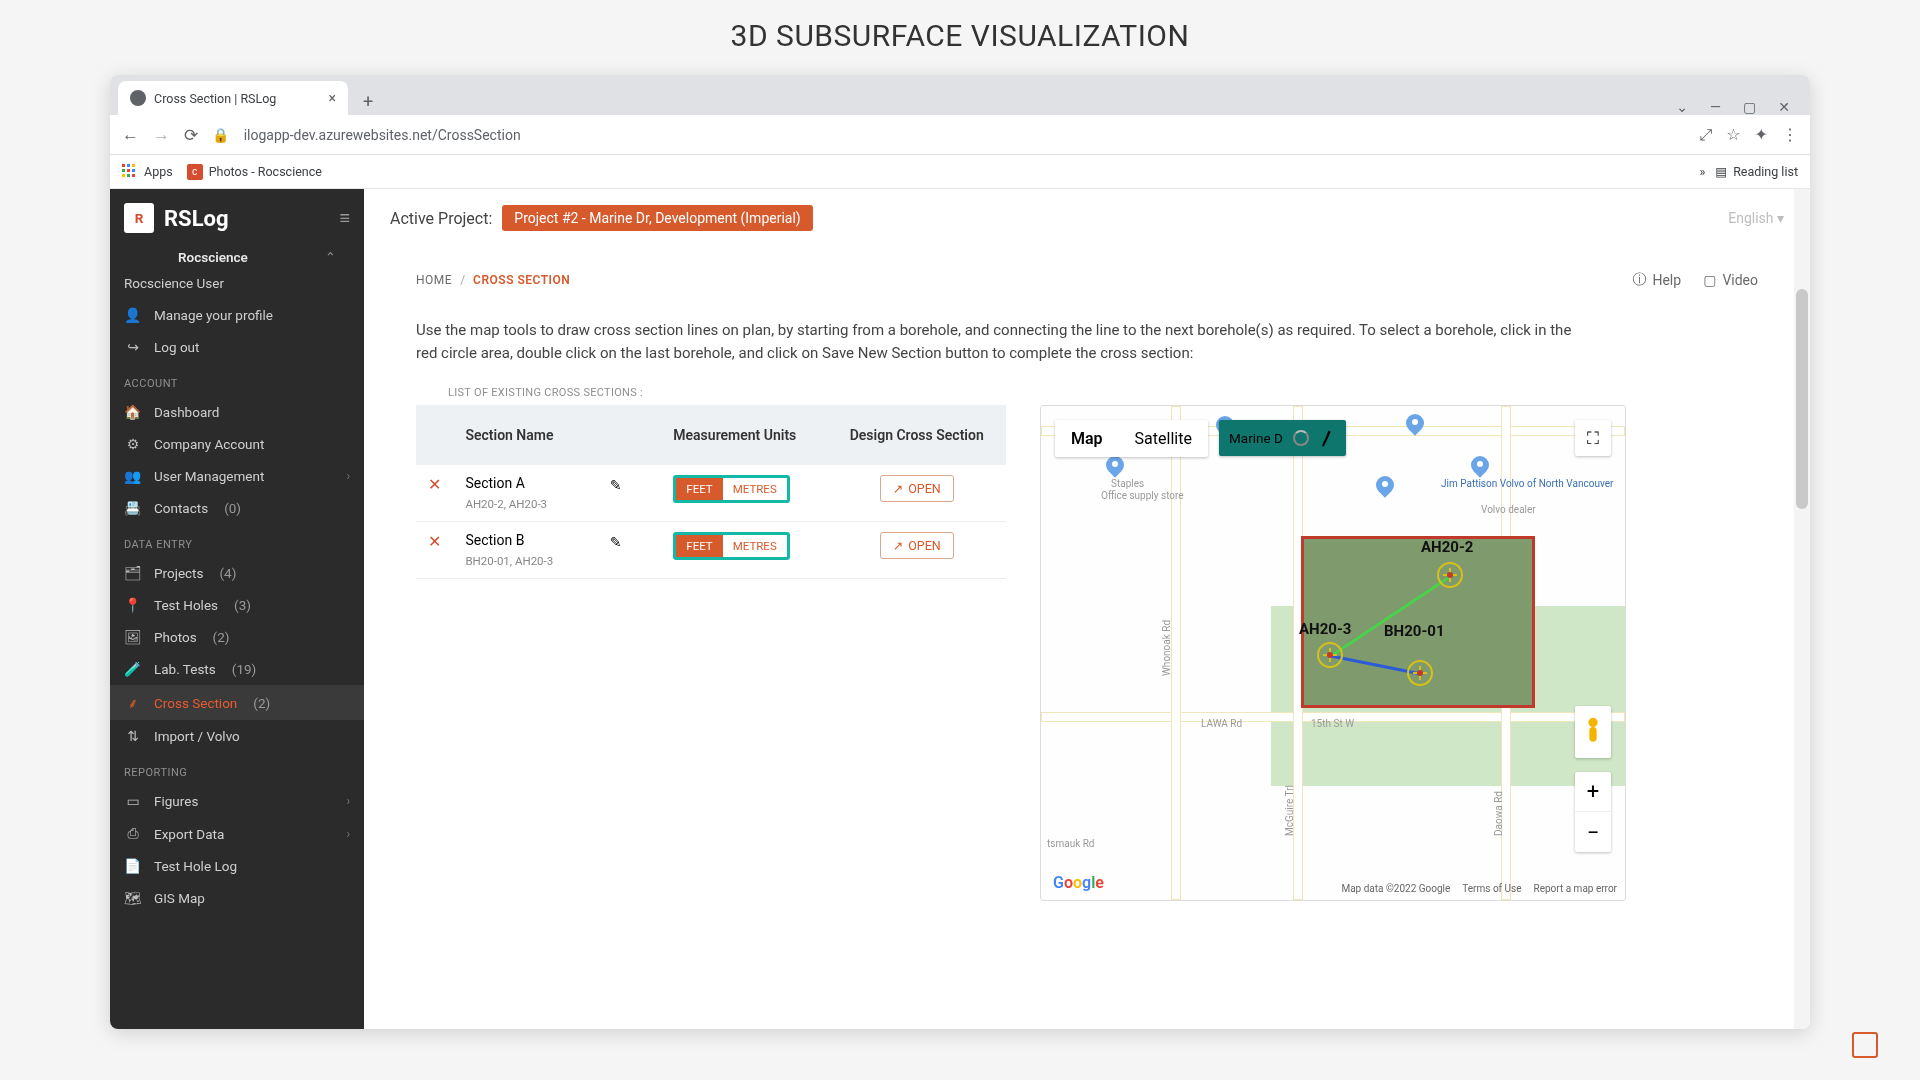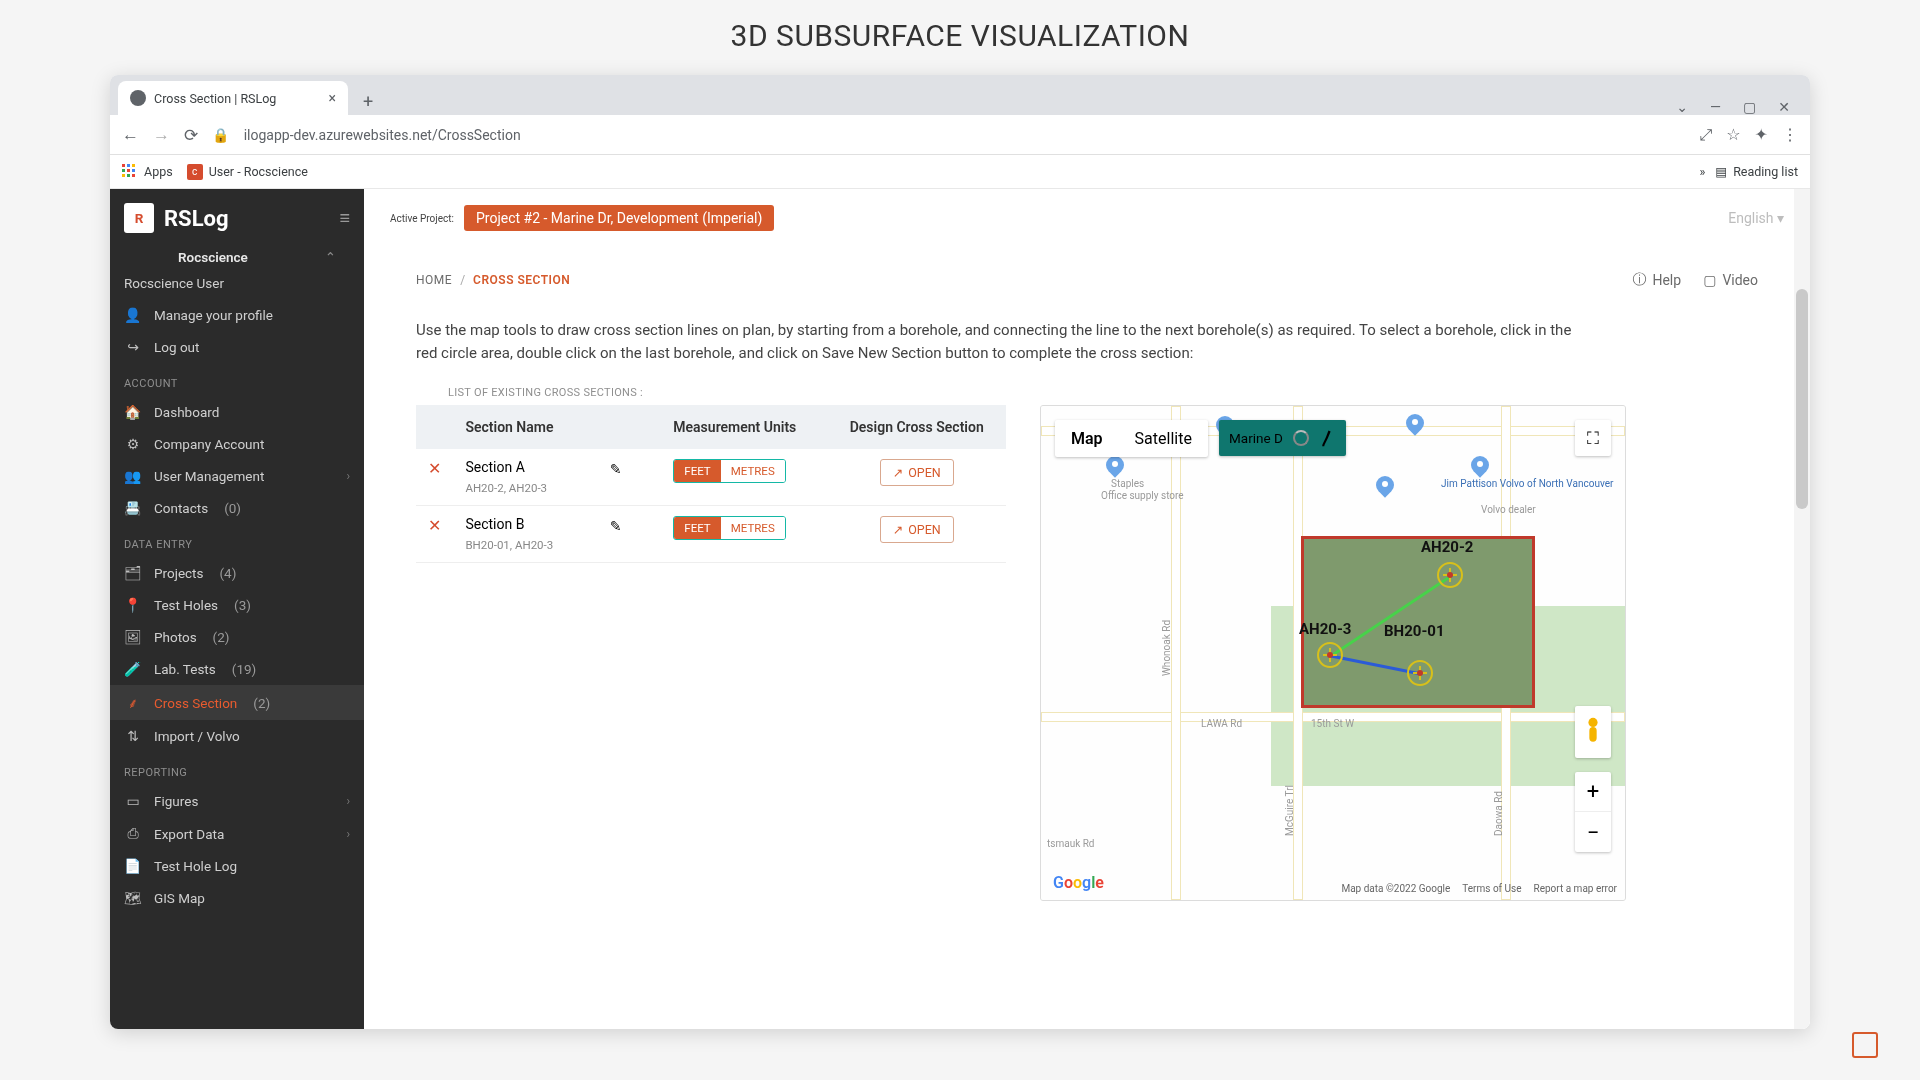--- a/index.html
+++ b/index.html
@@ -55,42 +55,42 @@
   .sb-item .cnt{color:#9a9a9a; margin-left:4px;}
   .sb-item .chevr{margin-left:auto;color:#777;font-size:12px;}
   .sb-section{padding:14px 27px 6px 14px; color:#8f8f8f; font-size:11px; letter-spacing:.5px;}
   .sb-item.active{ background:#3a3a3a; color:#e85b2f;}
   .sb-item.active .ic{color:#e85b2f;}
   .tena-block{padding:0 14px 8px;}
   
   .main{ flex:1; background:#fff; position:relative; overflow:hidden;}
   .main-inner{padding:0; height:100%; overflow:auto;}
   .topstrip{ display:flex; align-items:center; padding:16px 26px 10px 26px; gap:10px;}
-  .ap-label{color:#444; font-size:10px;text-align:right;}
+  .ap-label{color:#444; font-size:16px;text-align:right;}
   .ap-chip{ background:#d65a2c; color:#fff; padding:5px 12px; border-radius:3px; font-size:14px;}
   .lang{margin-left:auto; color:#bdbdbd; font-size:14px;}
   .crumb-row{ display:flex; align-items:center; padding:30px 52px 10px 52px; font-size:12px;}
   .crumb-home{color:#6b6b6b; letter-spacing:.5px;}
   .crumb-sep{color:#aaa; margin:0 8px;}
   .crumb-active{color:#d65a2c; font-weight:600; letter-spacing:.5px;}
   .crumb-right{margin-left:auto; display:flex; gap:22px; color:#6b6b6b; font-size:14px;}
   .crumb-right .lnk{display:flex; align-items:center; gap:6px; cursor:pointer;}
   .instr{ padding:20px 52px 8px 52px; color:#444; font-size:15px; line-height:1.5; max-width:1260px;}
   .list-label{padding:14px 52px 6px 84px; font-size:11px; color:#8f8f8f; letter-spacing:.3px;}
   .content-row{ display:flex; gap:34px; padding:0 52px 30px 52px;}
   .table-wrap{ width:590px;}
   table.sections{ width:100%; border-collapse:collapse; font-size:14px;}
-  table.sections thead th{ background:#eef1f4; color:#333; font-weight:600; text-align:left; padding:14px 12px; }
+  table.sections thead th{ background:#eef1f4; color:#333; font-weight:600; text-align:left; padding:22px 12px; }
   table.sections thead th:first-child{width:36px;}
   table.sections tbody td{ padding:10px 12px; border-bottom:1px solid #eee; vertical-align:top;}
   .del{color:#d54c2e; font-size:16px; cursor:pointer;}
   .name-cell{width:160px; position:relative;}
   .name-cell .edit{position:absolute; right:4px; top:2px;}
   .holes{ color:#888; font-size:11.5px; margin-top:6px;}
-  .unit-group{ display:inline-flex; border:1px solid #14b8a6; border-radius:3px; overflow:hidden; font-size:11.5px;}
+  .unit-group{ display:inline-flex; border:3px solid #14b8a6; border-radius:3px; overflow:hidden; font-size:11.5px;}
   .unit-group span{ padding:4px 10px; }
   .unit-group .on{ background:#d65a2c; color:#fff;}
   .unit-group .off{ background:#fff; color:#d65a2c;}
   .open-btn{ display:inline-flex; align-items:center; gap:5px; border:1px solid #d9a88f; color:#d65a2c; background:#fff; padding:5px 12px; border-radius:3px; font-size:12.5px; cursor:pointer;}
   
   .map-panel{ width:586px; height:496px; border:1px solid #dcdcdc; border-radius:3px; position:relative; background:#eef3ec; overflow:hidden;}
   .map-bg{position:absolute; inset:0; background:
     linear-gradient(#fefefe,#fefefe); }
   .road-h{position:absolute; height:10px; background:#fff; border:1px solid #f0e6b8; left:0; right:0;}
   .road-v{position:absolute; width:10px; background:#fff; border:1px solid #f0e6b8; top:0; bottom:0;}
@@ -176,21 +176,21 @@
             <span></span>
             <span></span>
             <span></span>
             <span></span>
             <span></span>
           </span>
         <span>Apps</span>
       </span>
       <span class="bk-link">
         <span class="bk-fav">c</span>
-        <span>User - Rocscience</span>
+        <span>Photos - Rocscience</span>
       </span>
       <div class="bk-right">
         <span>»</span>
         <span class="bk-link">
           <span>▤</span>
           <span>Reading list</span>
         </span>
       </div>
     </div>
 

